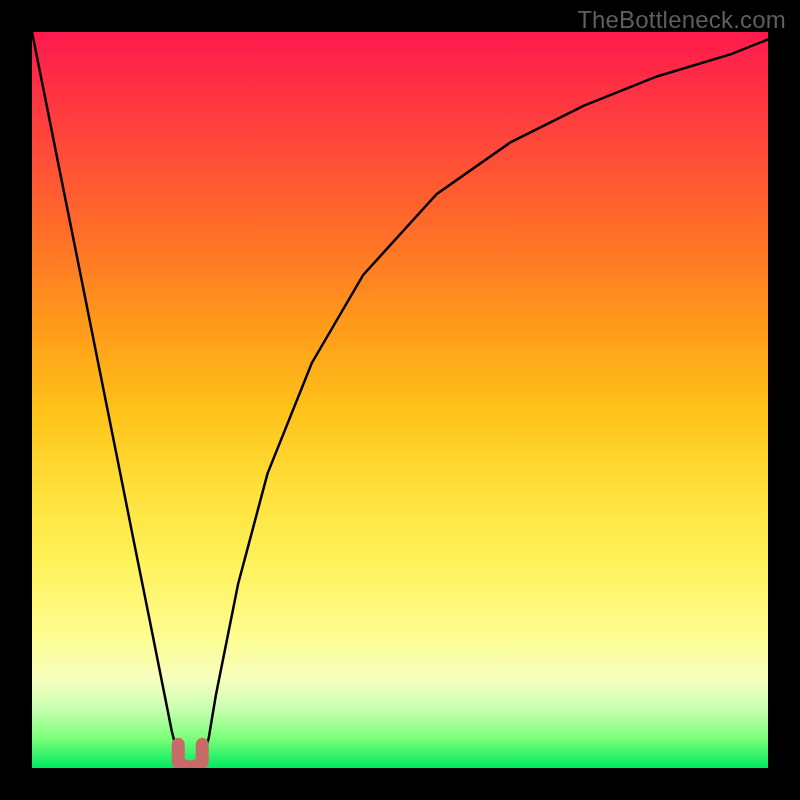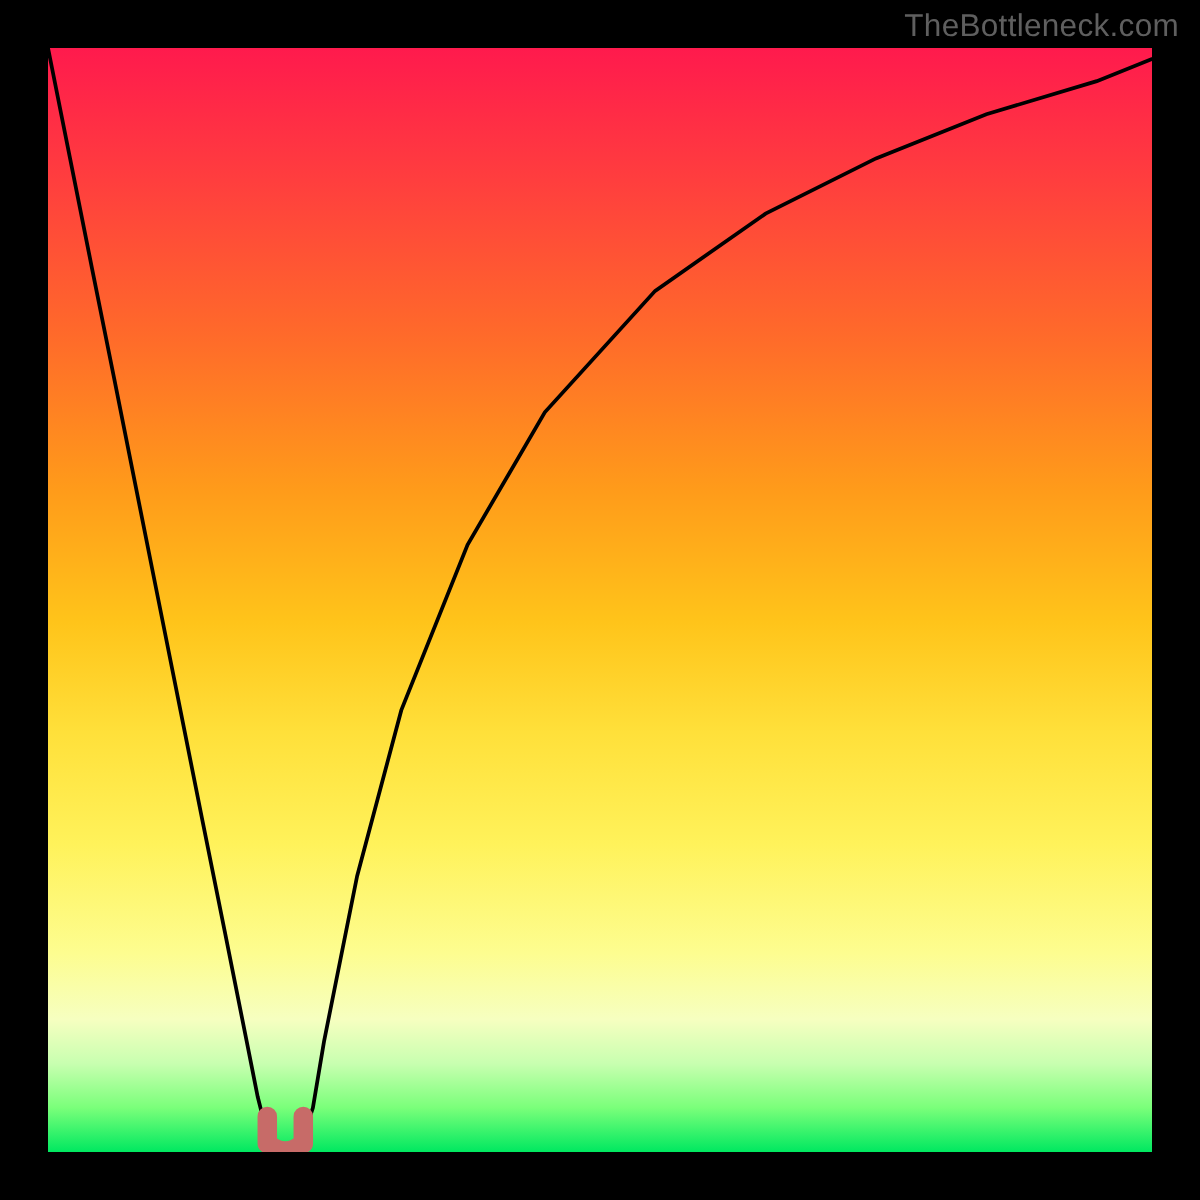--- a/index.html
+++ b/index.html
@@ -37,21 +37,21 @@
       #c8ffb0 92%,
       #7aff7a 96%,
       #00e860 100%
     );
   }
   .watermark {
     position: absolute;
     top: 6px;
     right: 14px;
     font-family: Arial, Helvetica, sans-serif;
-    font-size: 21px;
+    font-size: 24px;
     color: #5f5f5f;
     letter-spacing: 0.2px;
     font-weight: 500;
   }
   svg.overlay {
     position: absolute;
     left: 0;
     top: 0;
     width: 736px;
     height: 736px;

